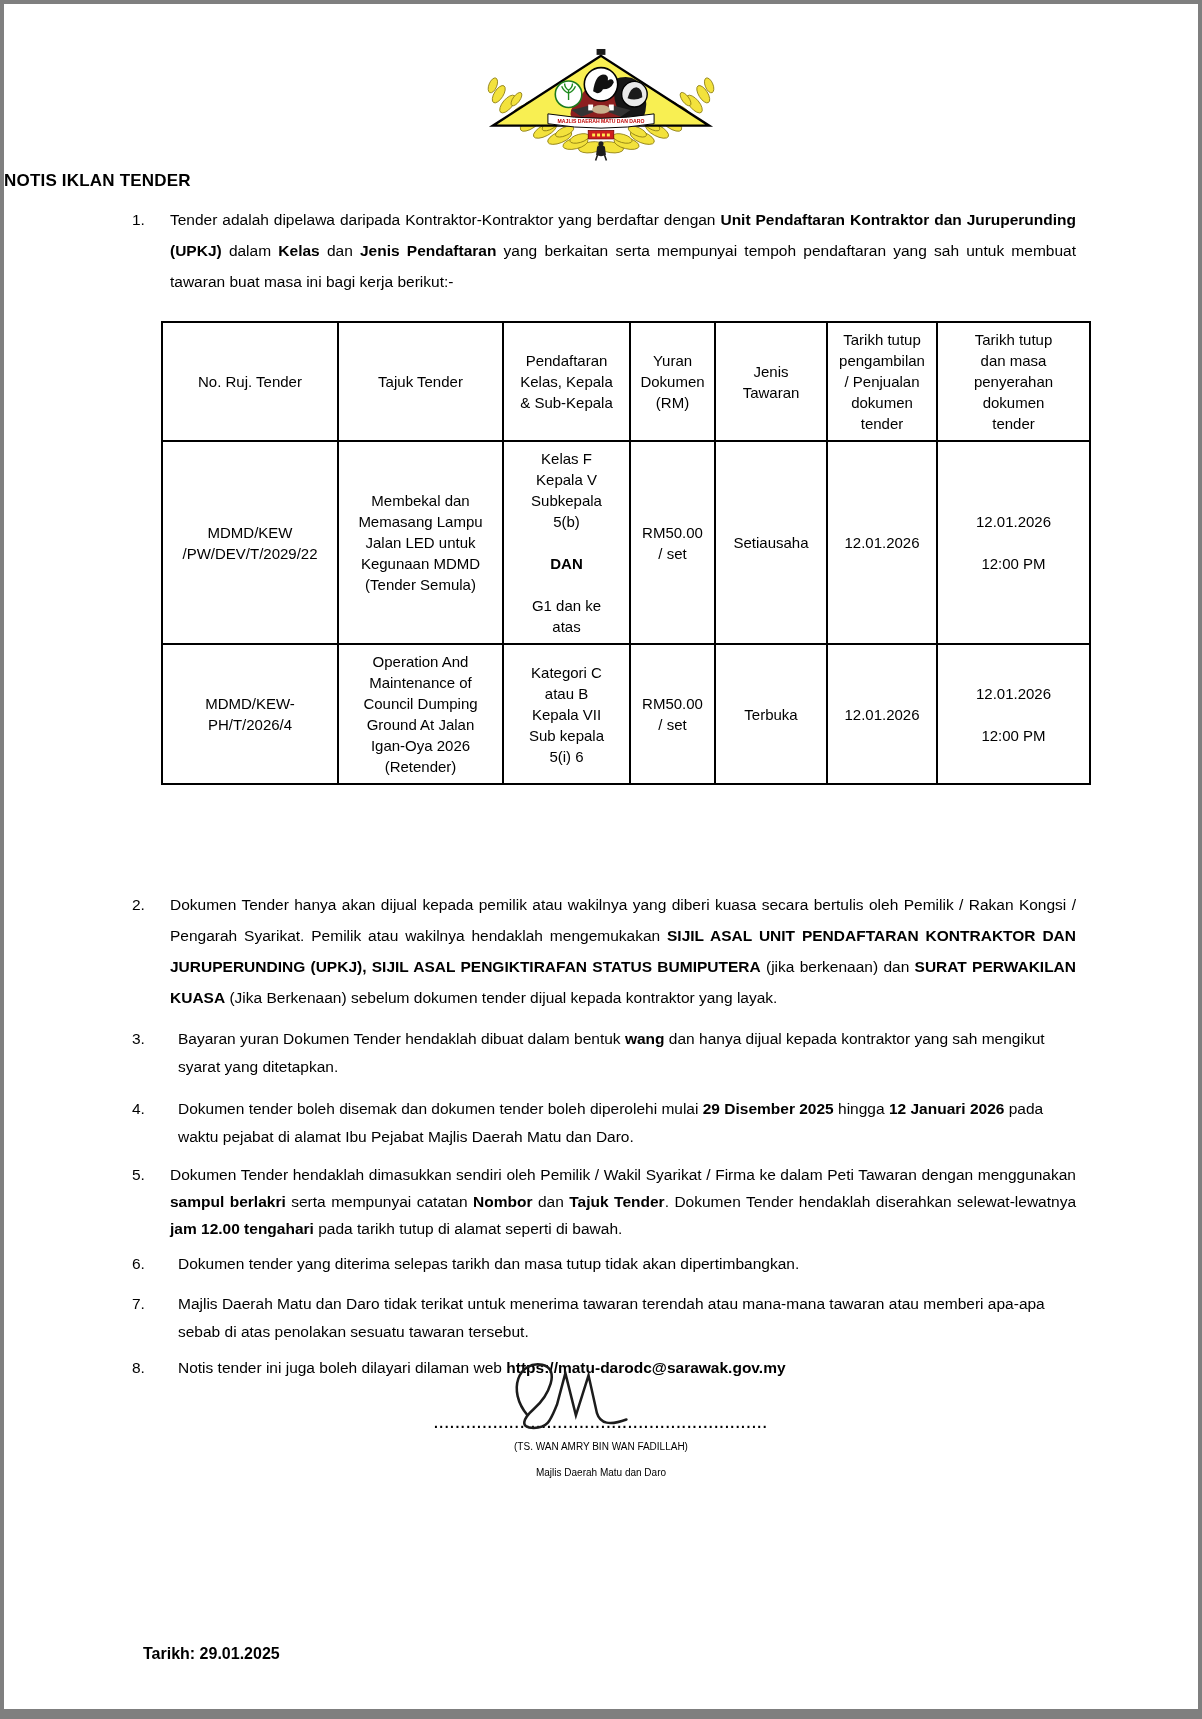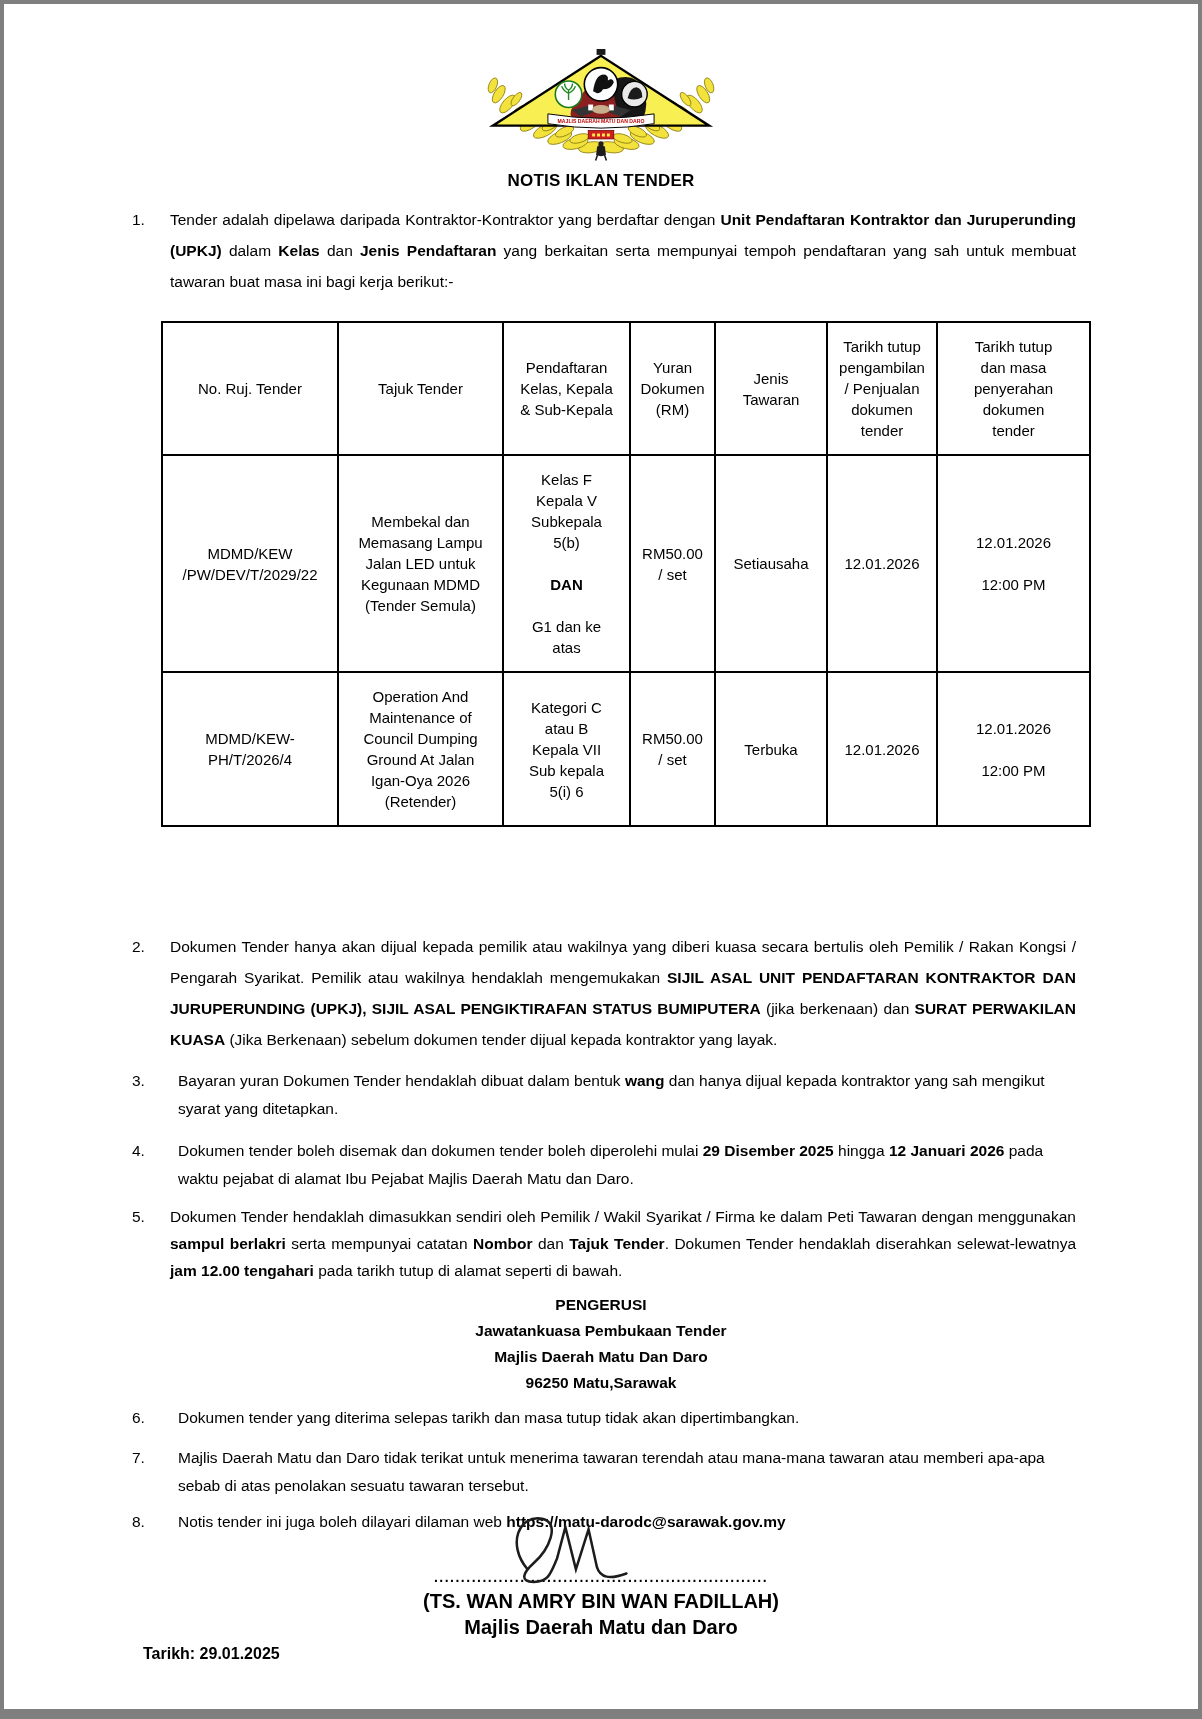--- a/index.html
+++ b/index.html
@@ -4,45 +4,45 @@
 <style>
   html,body { margin:0; padding:0; background:#fff; }
   .page {
     position:relative; width:1202px; height:1719px; box-sizing:border-box;
     background:#fff; color:#000;
     border:4px solid #7f7f7f; border-bottom-width:10px;
     font-family:"Liberation Sans", sans-serif; overflow:hidden;
   }
   .logo { display:block; margin:44px auto 0; width:300px; height:116px; }
   .logo text { font-family:"Liberation Sans", sans-serif; font-weight:bold; }
-  .doc-title { margin-top:6px; text-align:center; font-size:17px; font-weight:bold; line-height:22px; letter-spacing:.2px; }
+  .doc-title { margin-top:6px; font-size:17px; font-weight:bold; line-height:22px; letter-spacing:.2px; }
 
   .para { display:grid; grid-template-columns:38px 1fr; margin:0 122px 0 128px; font-size:15.5px; }
   .para.wide-num { grid-template-columns:46px 1fr; }
   .para .num { text-align:left; }
   .para .txt { text-align:left; }
   .para.just .txt { text-align:justify; }
   .lh31 { line-height:31px; }
   .lh28 { line-height:28px; }
   .lh27 { line-height:27px; }
   .b, .para .txt .b { font-weight:bold; }
 
   table.tender { border-collapse:collapse; margin:24px 0 0 157px; table-layout:fixed; }
   table.tender td { border:2px solid #000; text-align:center; vertical-align:middle;
-    font-size:15px; line-height:21px; white-space:pre-line; padding:13px 4px; box-sizing:border-box; }
+    font-size:15px; line-height:21px; white-space:pre-line; padding:6px 4px; box-sizing:border-box; }
   .hrow td { height:102px; }
   .r1 td { height:154px; }
   .r2 td { height:138px; }
 
   .chairman { margin-top:8px; text-align:center; font-weight:bold; font-size:15.5px; line-height:26px; }
 
   .sig-block { position:relative; margin:30px auto 0; width:420px; text-align:center; }
   .sig-sign { position:absolute; top:-62px; left:50%; transform:translateX(-63%); width:185px; height:100px; }
   .sig-dots { font-size:14px; font-weight:bold; letter-spacing:1.5px; line-height:22px; white-space:nowrap; overflow:hidden; }
-  .sig-name, .sig-role, .sig-org { font-weight:bold; font-size:20px; line-height:26px; }
+  .sig-name, .sig-role, .sig-org { font-weight:normal; font-size:10px; line-height:26px; }
 
   .date-line { position:absolute; left:139px; bottom:46px; font-weight:bold; font-size:16px; }
 </style>
 </head>
 <body>
 
 <div class="page">
 
   <svg class="logo" viewBox="0 0 300 118">
     <g>
@@ -212,26 +212,20 @@
   <div class="para wide-num lh28" style="margin-top:14px;">
     <div class="num">4.</div>
     <div class="txt"><span>Dokumen tender boleh disemak dan dokumen tender boleh diperolehi mulai </span><span class="b">29 Disember 2025</span><span> hingga </span><span class="b">12 Januari 2026</span><span> pada waktu pejabat di alamat Ibu Pejabat Majlis Daerah Matu dan Daro.</span></div>
   </div>
 
   <div class="para just lh27" style="margin-top:10px;">
     <div class="num">5.</div>
     <div class="txt"><span>Dokumen Tender hendaklah dimasukkan sendiri oleh Pemilik / Wakil Syarikat / Firma ke dalam  Peti Tawaran dengan menggunakan </span><span class="b">sampul berlakri</span><span> serta mempunyai catatan </span><span class="b">Nombor</span><span> dan </span><span class="b">Tajuk Tender</span><span>. Dokumen Tender hendaklah diserahkan selewat-lewatnya </span><span class="b">jam 12.00 tengahari</span><span> pada tarikh tutup di alamat seperti di bawah.</span></div>
   </div>
 
-  <div class="chairman">
-    <div>PENGERUSI</div>
-    <div>Jawatankuasa Pembukaan Tender</div>
-    <div>Majlis Daerah Matu Dan Daro</div>
-    <div>96250 Matu,Sarawak</div>
-  </div>
 
   <div class="para wide-num lh28" style="margin-top:8px;">
     <div class="num">6.</div>
     <div class="txt"><span>Dokumen tender yang diterima selepas tarikh dan masa tutup tidak akan dipertimbangkan.</span></div>
   </div>
 
   <div class="para wide-num lh28" style="margin-top:12px;">
     <div class="num">7.</div>
     <div class="txt"><span>Majlis Daerah Matu dan Daro tidak terikat untuk menerima tawaran terendah atau mana-mana tawaran atau memberi apa-apa sebab di atas penolakan sesuatu tawaran tersebut.</span></div>
   </div>

